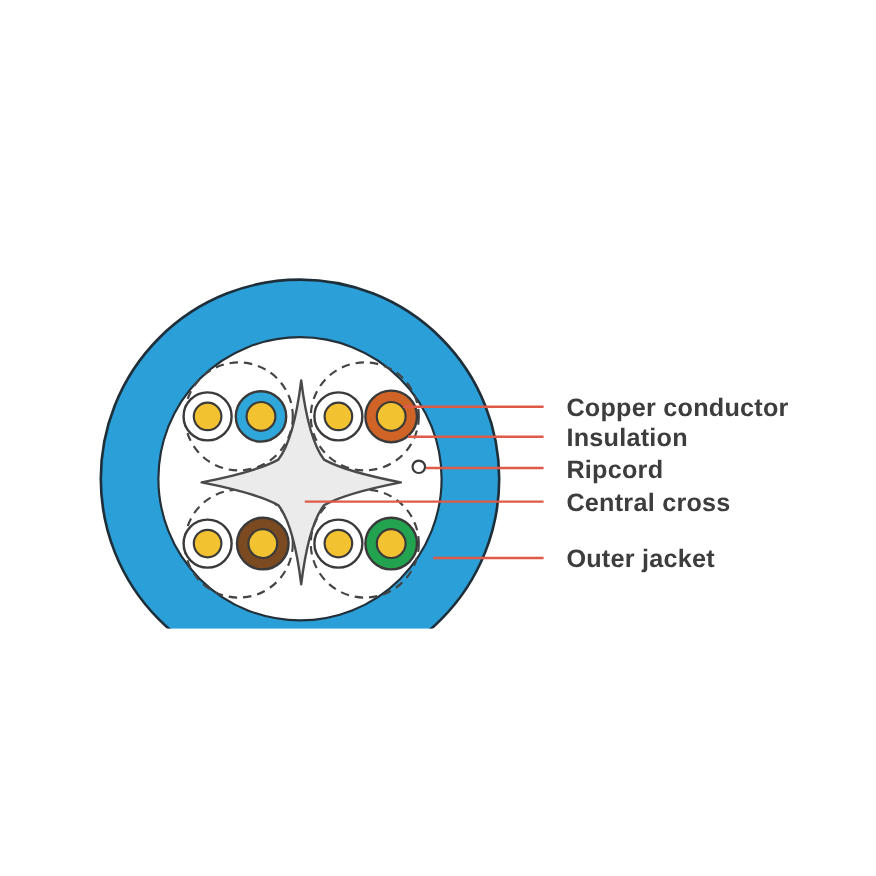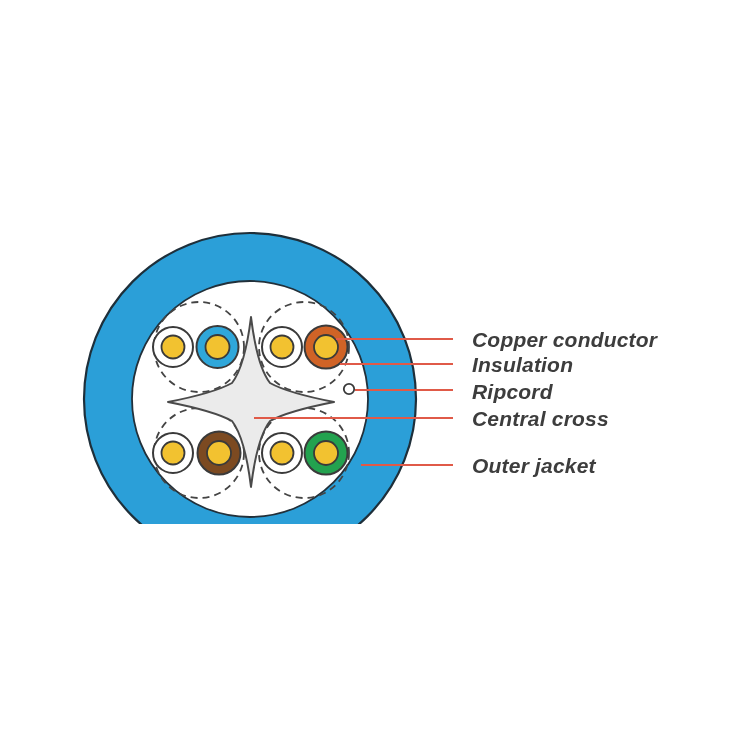--- a/index.html
+++ b/index.html
@@ -7,21 +7,20 @@
     padding: 0;
     background: #ffffff;
     font-family: "Liberation Sans", sans-serif;
   }
   .canvas {
     position: relative;
     width: 730px;
     height: 524px;
     background: #ffffff;
     overflow: hidden;
-    font-style: italic;
   }
   svg { display: block; }
   .diagram-label {
     font-family: "Liberation Sans", "DejaVu Sans", sans-serif;
     font-size: 21px;
     font-weight: 600;
     letter-spacing: 0.2px;
   }
   .pair-dashed {
     fill: none;

